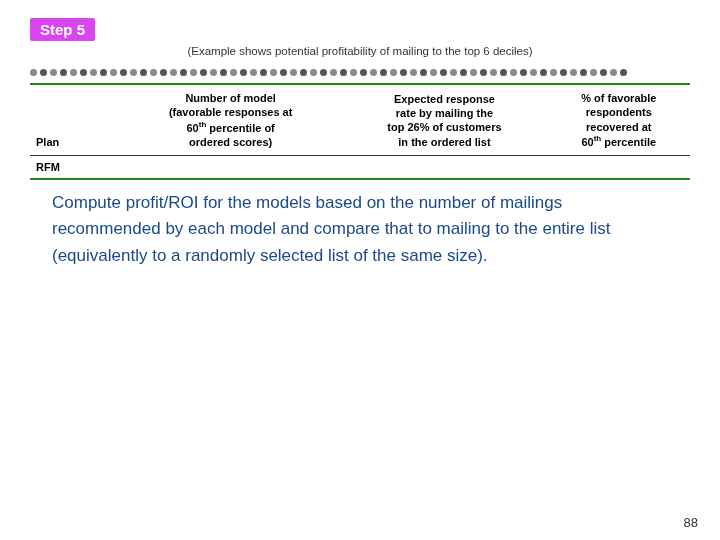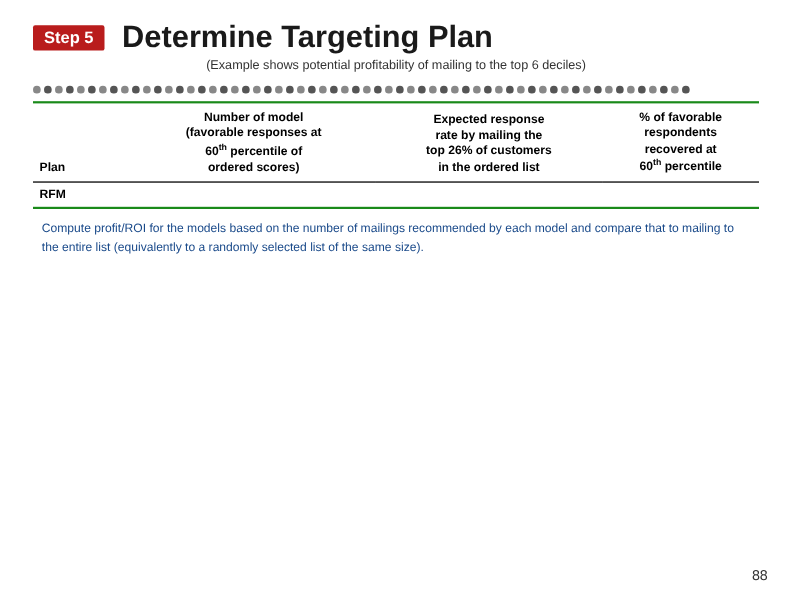--- a/index.html
+++ b/index.html
@@ -24,21 +24,21 @@
 
     
     .header {
       display: flex;
       align-items: center;
       gap: 16px;
       margin-bottom: 4px;
     }
 
     .step-badge {
-      background: #b91c1c;
+      background: #d946ef;
       color: #ffffff;
       font-size: 15px;
       font-weight: bold;
       padding: 3px 10px;
       border-radius: 2px;
       white-space: nowrap;
     }
 
     .title {
       font-size: 28px;
@@ -125,43 +125,42 @@
     tbody tr {
       border-bottom: 6px solid #b91c1c;
     }
 
     tbody tr:last-child {
       border-bottom: none;
     }
 
     
     .body-text {
-      font-size: 11px;
+      font-size: 17px;
       color: #1a4a8a;
       line-height: 1.55;
-      margin: 0 8px;
+      margin: 0 22px;
     }
 
     
     .page-number {
       position: absolute;
       bottom: 10px;
       right: 22px;
       font-size: 13px;
       color: #333;
     }
   </style>
 </head>
 <body>
 
 <div class="page">
 
   <div class="header">
     <div class="step-badge">Step 5</div>
-    <div class="title">Determine Targeting Plan</div>
   </div>
 
   <div class="subtitle">(Example shows potential profitability of mailing to the top 6 deciles)</div>
 
   <div class="dot-divider">
     <div class="dot-row" id="dot-row">
         <div class="dot" style="background: rgb(136, 136, 136);"></div>
         <div class="dot" style="background: rgb(85, 85, 85);"></div>
         <div class="dot" style="background: rgb(136, 136, 136);"></div>
         <div class="dot" style="background: rgb(85, 85, 85);"></div>

